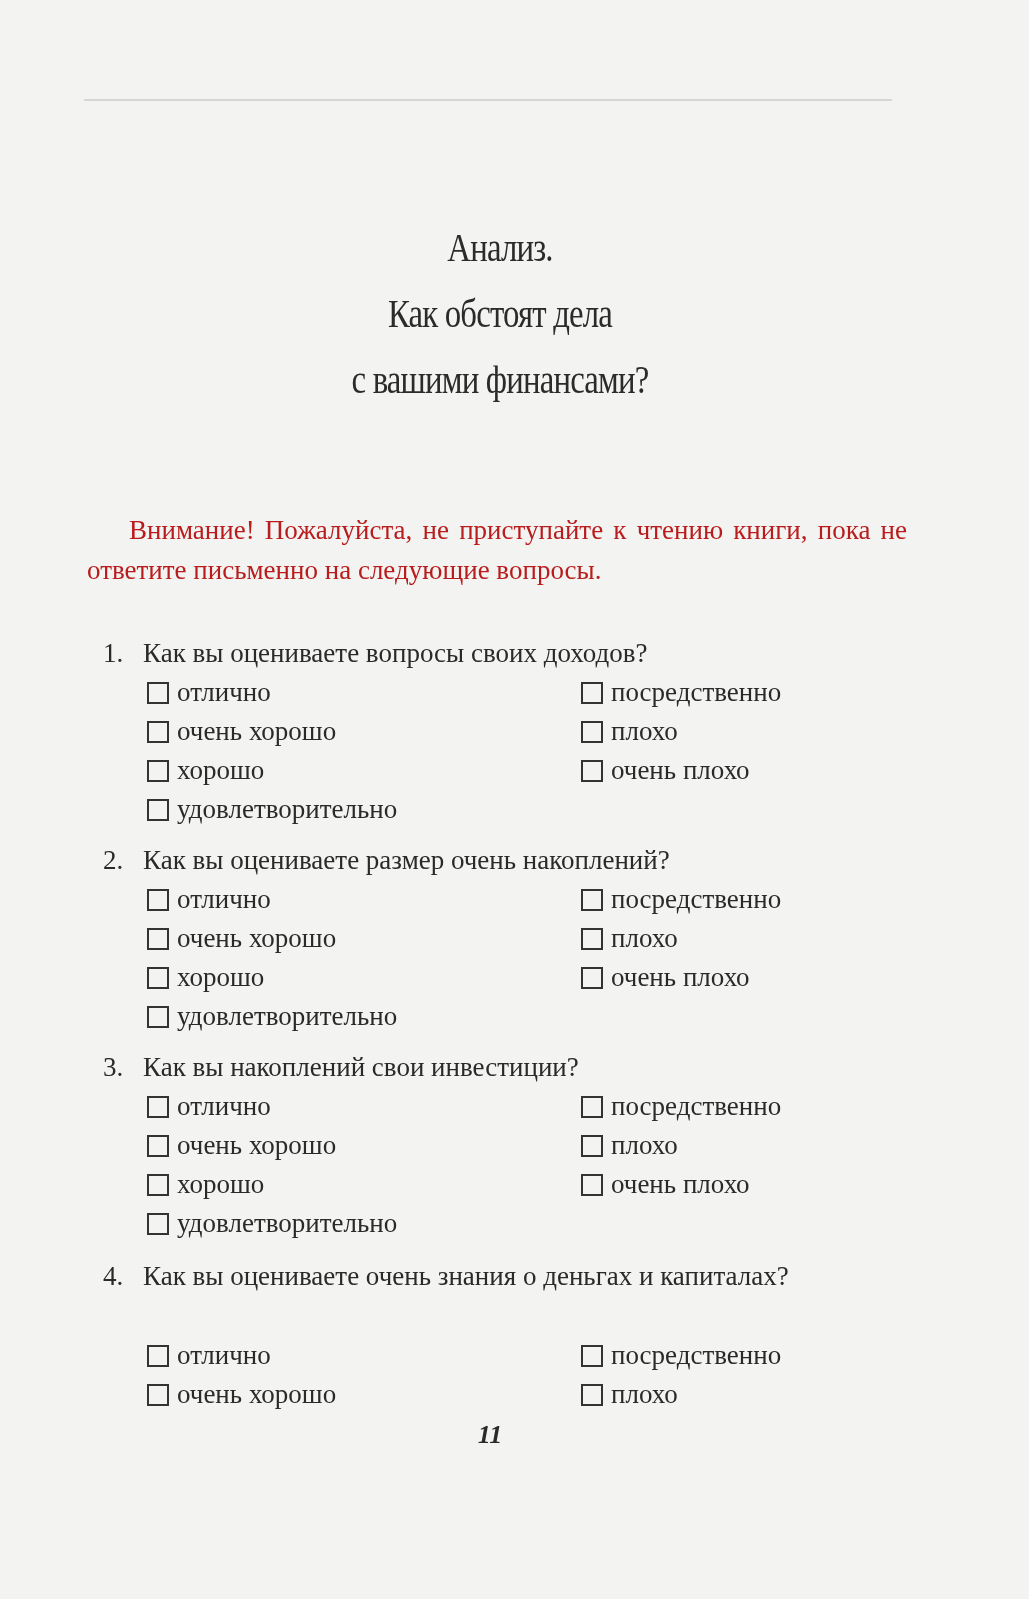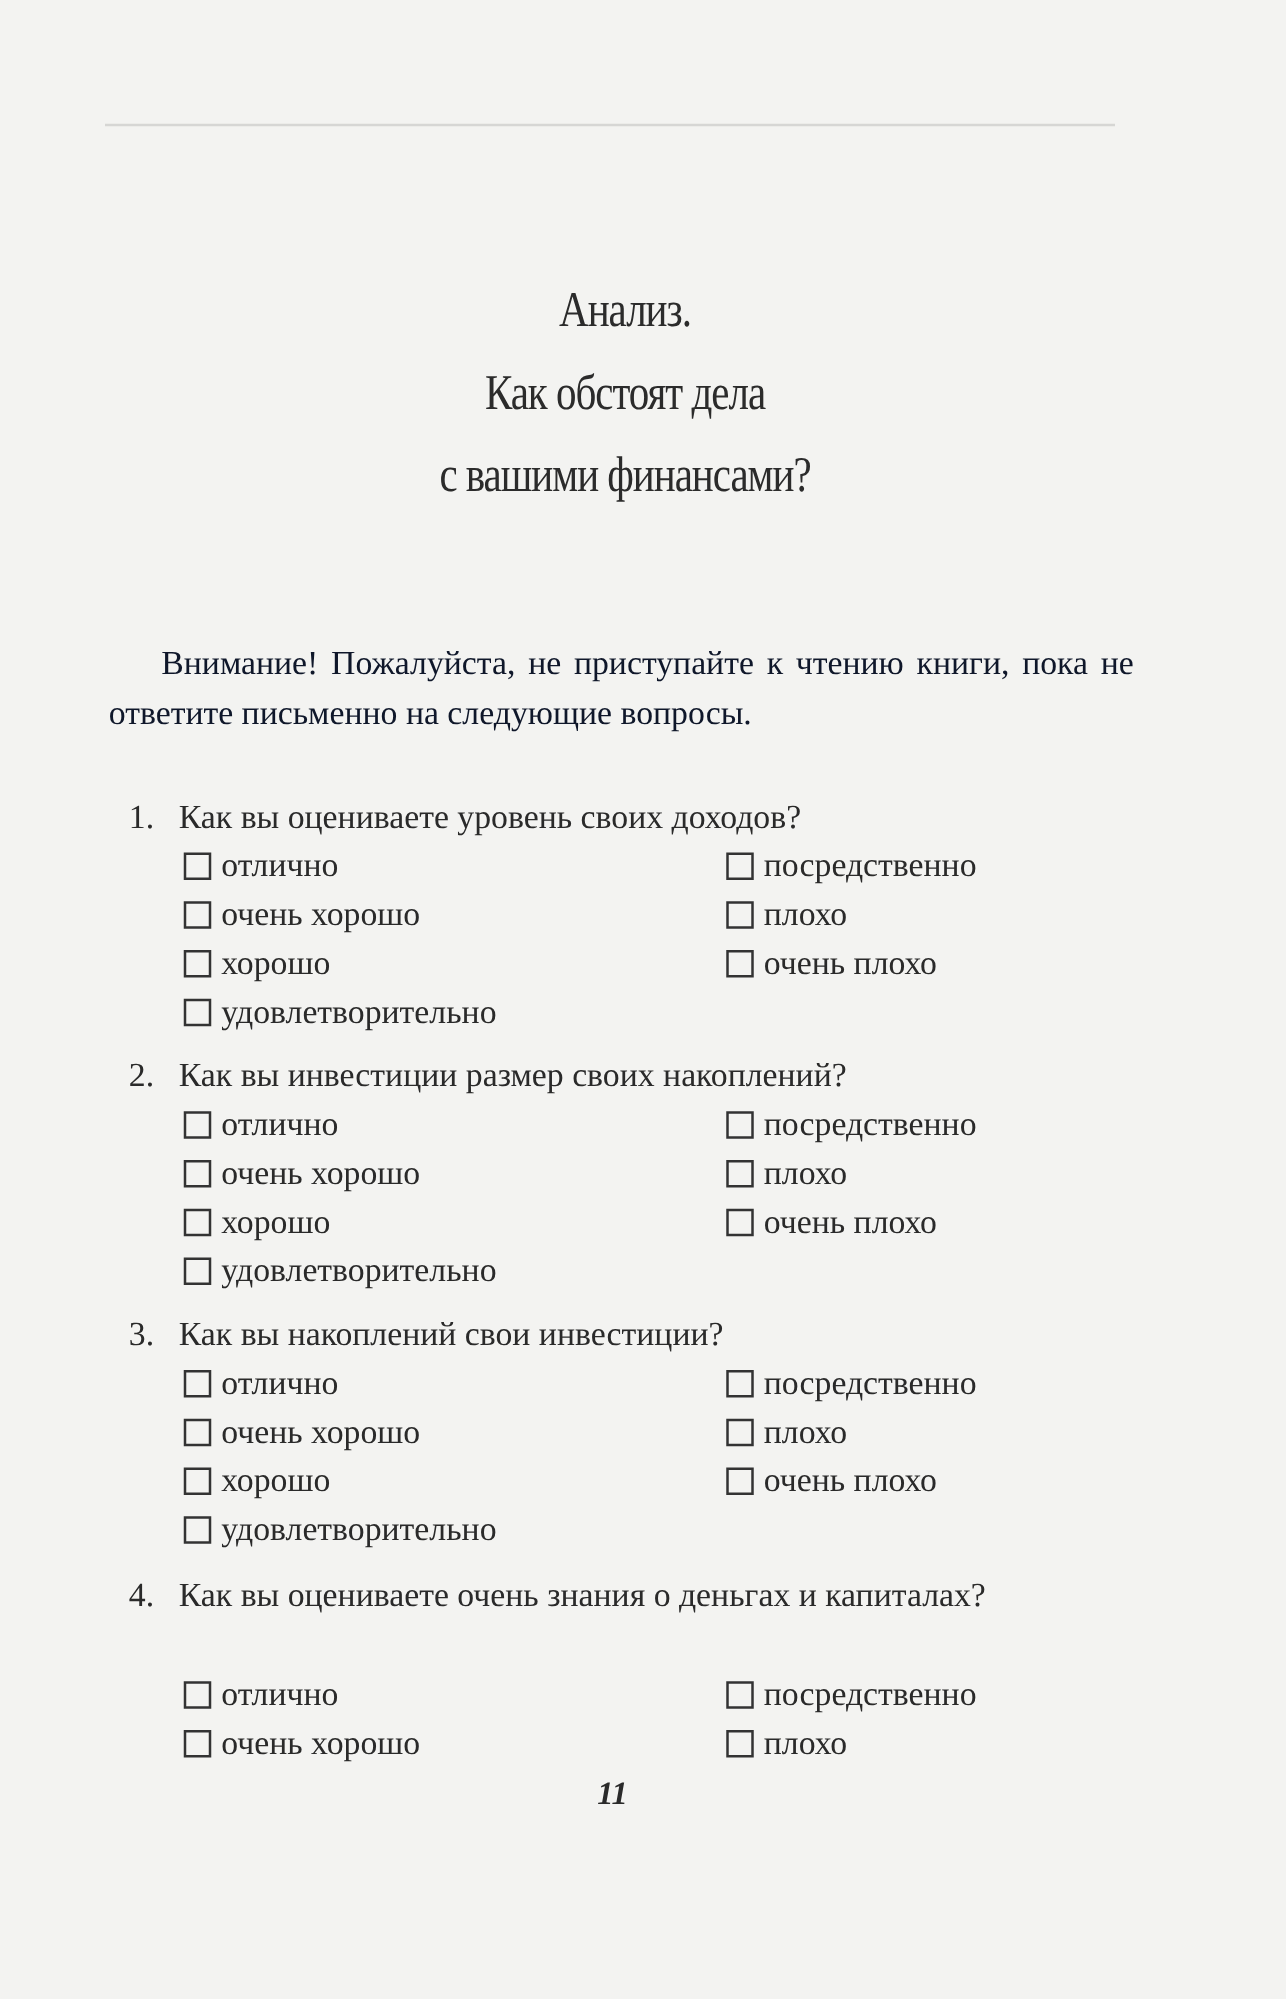--- a/index.html
+++ b/index.html
@@ -17,21 +17,21 @@
   }
   .title {
     position: absolute; left: 140px; top: 215px; width: 720px;
     text-align: center; font-family: "Liberation Serif", serif;
     font-size: 40px; line-height: 66px; color: #2b2b2b;
     letter-spacing: -1px;
   }
   .title div { transform: scaleX(0.82); }
   .intro {
     position: absolute; left: 87px; top: 510px; width: 820px;
-    font-size: 27px; line-height: 40px; color: #0f172a;
+    font-size: 27px; line-height: 40px; color: #b91c1c;
     text-indent: 42px; text-align: justify;
   }
   .question { position: absolute; left: 103px; width: 820px; }
   .q-head { font-size: 27px; line-height: 40px; color: #2a2a2a; display: flex; }
   .q-num { width: 40px; flex: none; }
   .q-text { flex: 1; }
   .opts { position: relative; margin-left: 44px; }
   .opt {
     position: absolute; font-size: 27px; line-height: 39px; white-space: nowrap;
     display: flex; align-items: center; justify-content: center;
@@ -55,21 +55,21 @@
     <div>Анализ.</div>
     <div>Как обстоят дела</div>
     <div>с вашими финансами?</div>
   </div>
 
   <div class="intro">Внимание! Пожалуйста, не приступайте к чтению книги, пока не ответите письменно на следующие вопросы.</div>
 
   <div class="question" style="top:633px">
     <div class="q-head">
       <span class="q-num">1.</span>
-      <span class="q-text">Как вы оцениваете уровень своих доходов?</span>
+      <span class="q-text">Как вы оцениваете вопросы своих доходов?</span>
     </div>
     <div class="opts">
       <div class="opt" style="left:0;top:0">
           <span class="box"></span>
           <span>отлично</span>
         </div>
       <div class="opt" style="left:0;top:39px">
           <span class="box"></span>
           <span>очень хорошо</span>
         </div>
@@ -92,21 +92,21 @@
       <div class="opt" style="left:434px;top:78px">
           <span class="box"></span>
           <span>очень плохо</span>
         </div>
     </div>
   </div>
 
   <div class="question" style="top:840px">
     <div class="q-head">
       <span class="q-num">2.</span>
-      <span class="q-text">Как вы инвестиции размер своих накоплений?</span>
+      <span class="q-text">Как вы оцениваете размер очень накоплений?</span>
     </div>
     <div class="opts">
       <div class="opt" style="left:0;top:0">
           <span class="box"></span>
           <span>отлично</span>
         </div>
       <div class="opt" style="left:0;top:39px">
           <span class="box"></span>
           <span>очень хорошо</span>
         </div>

